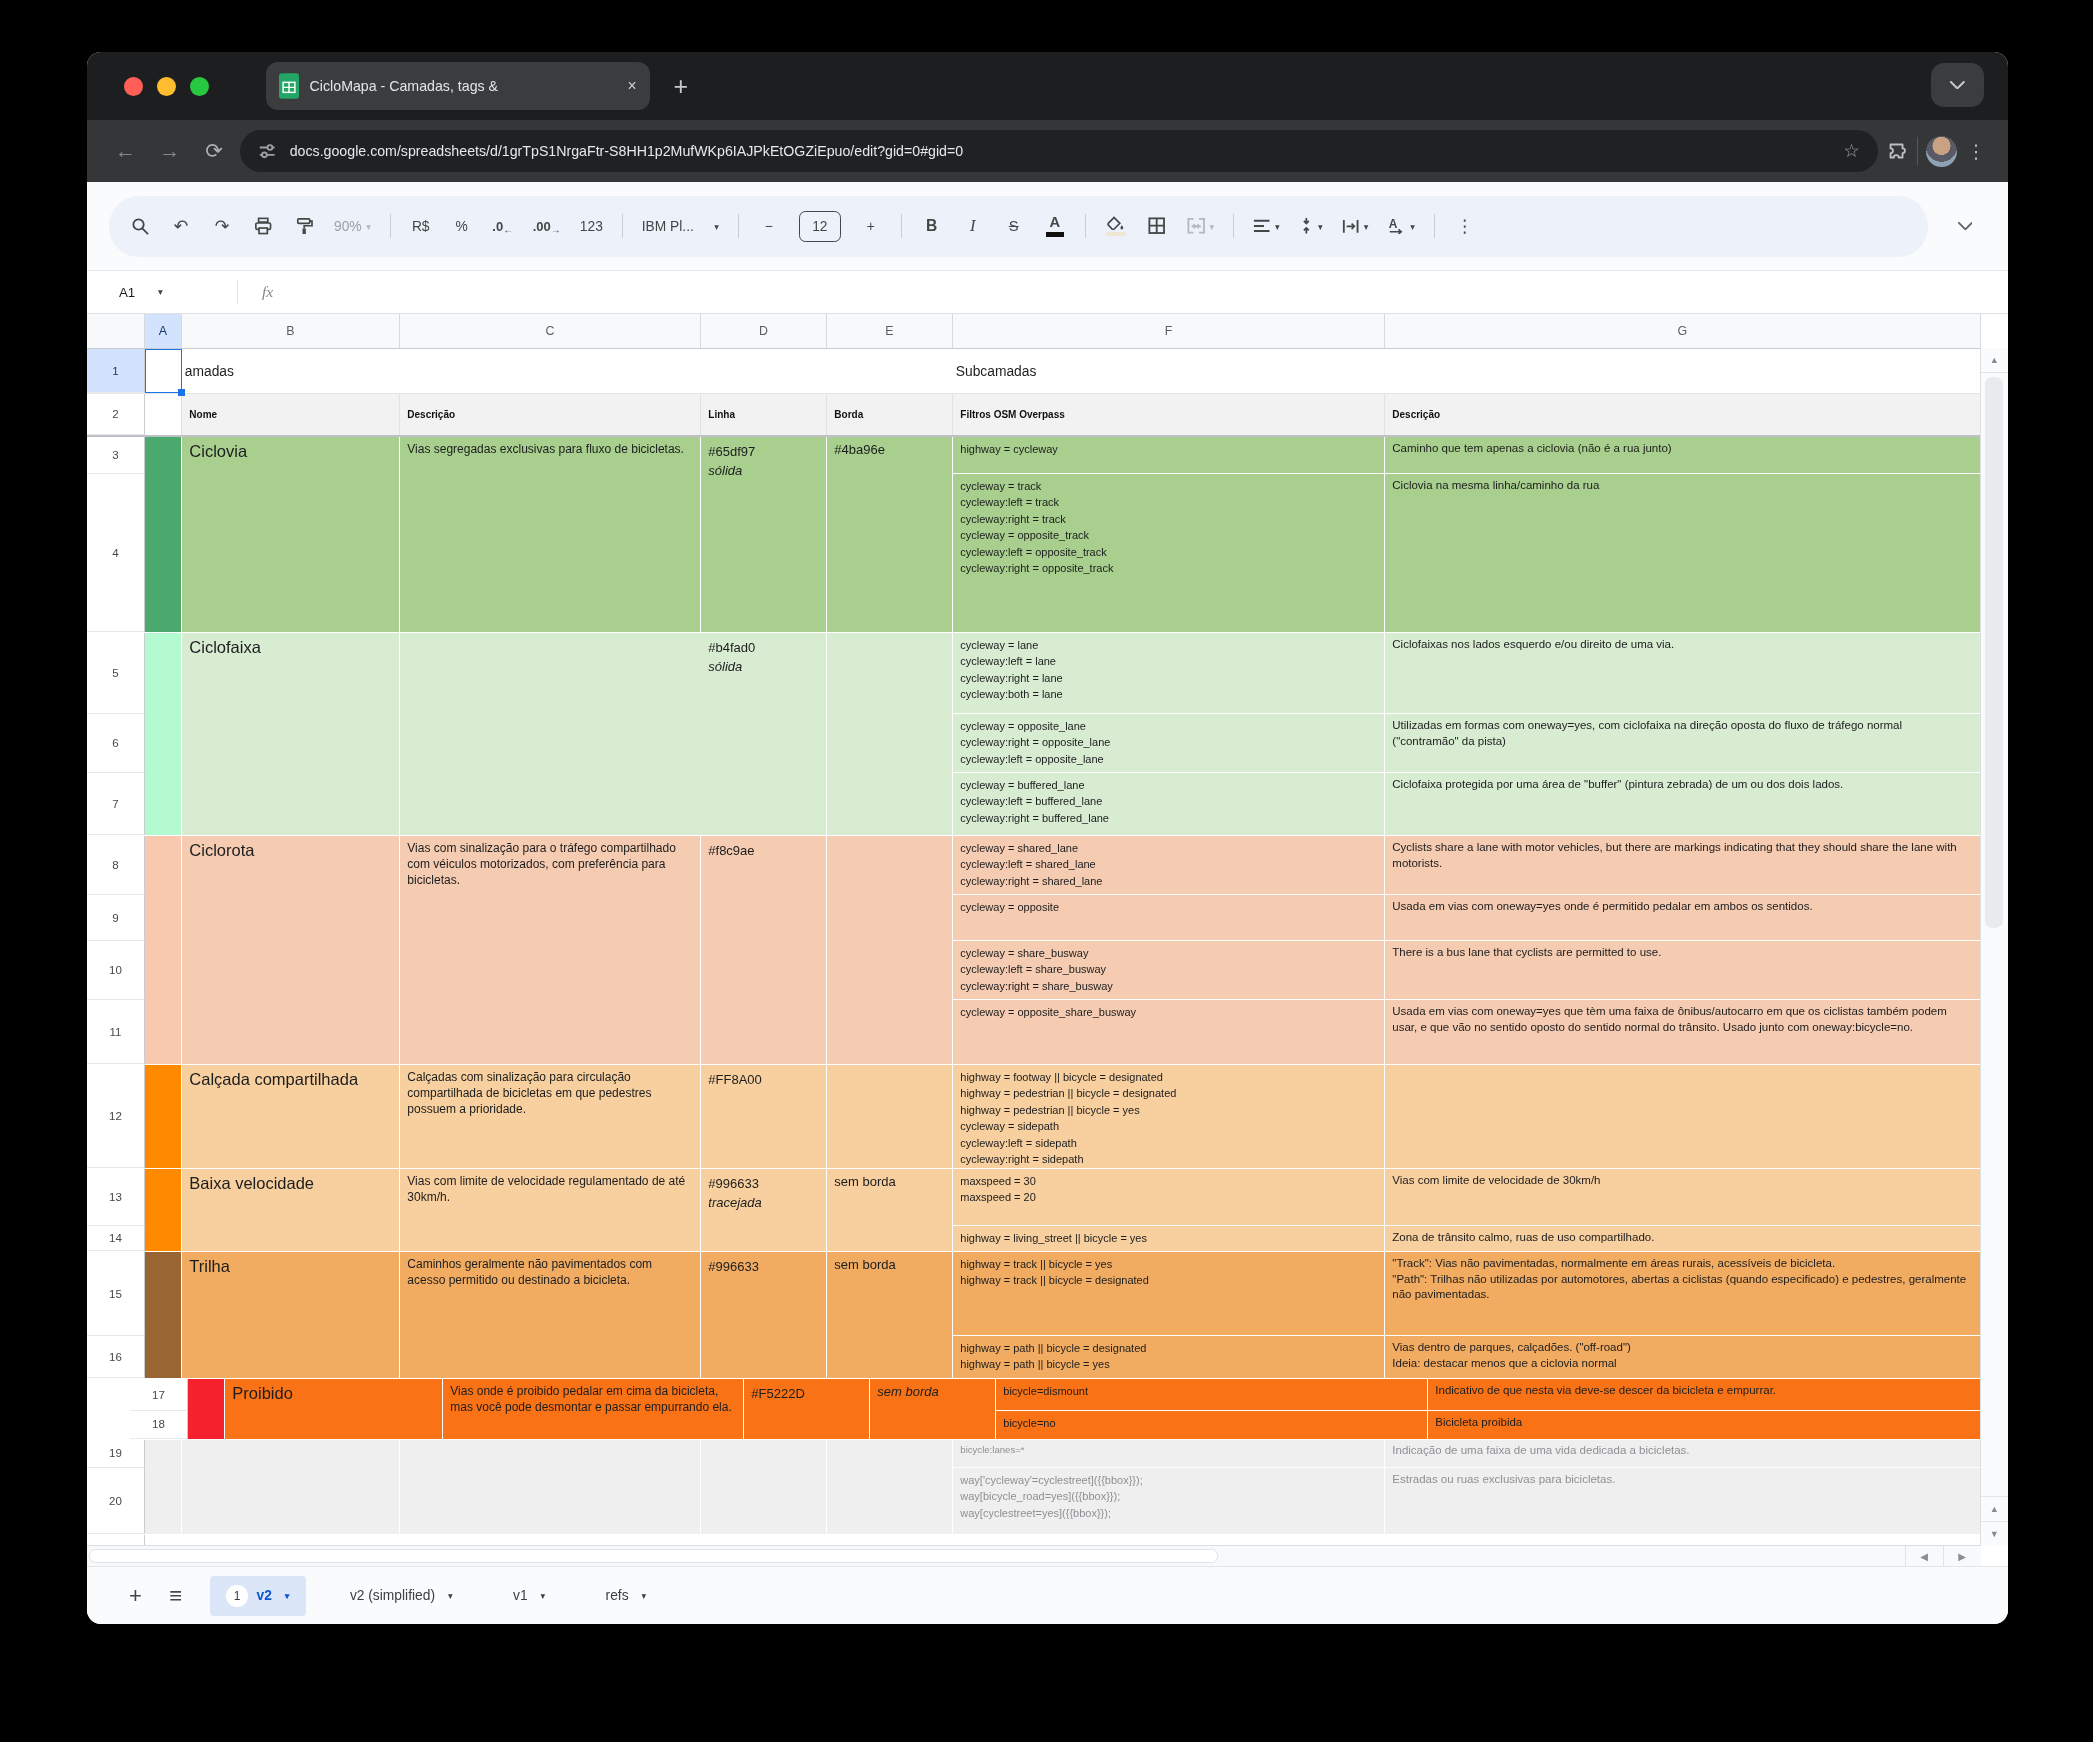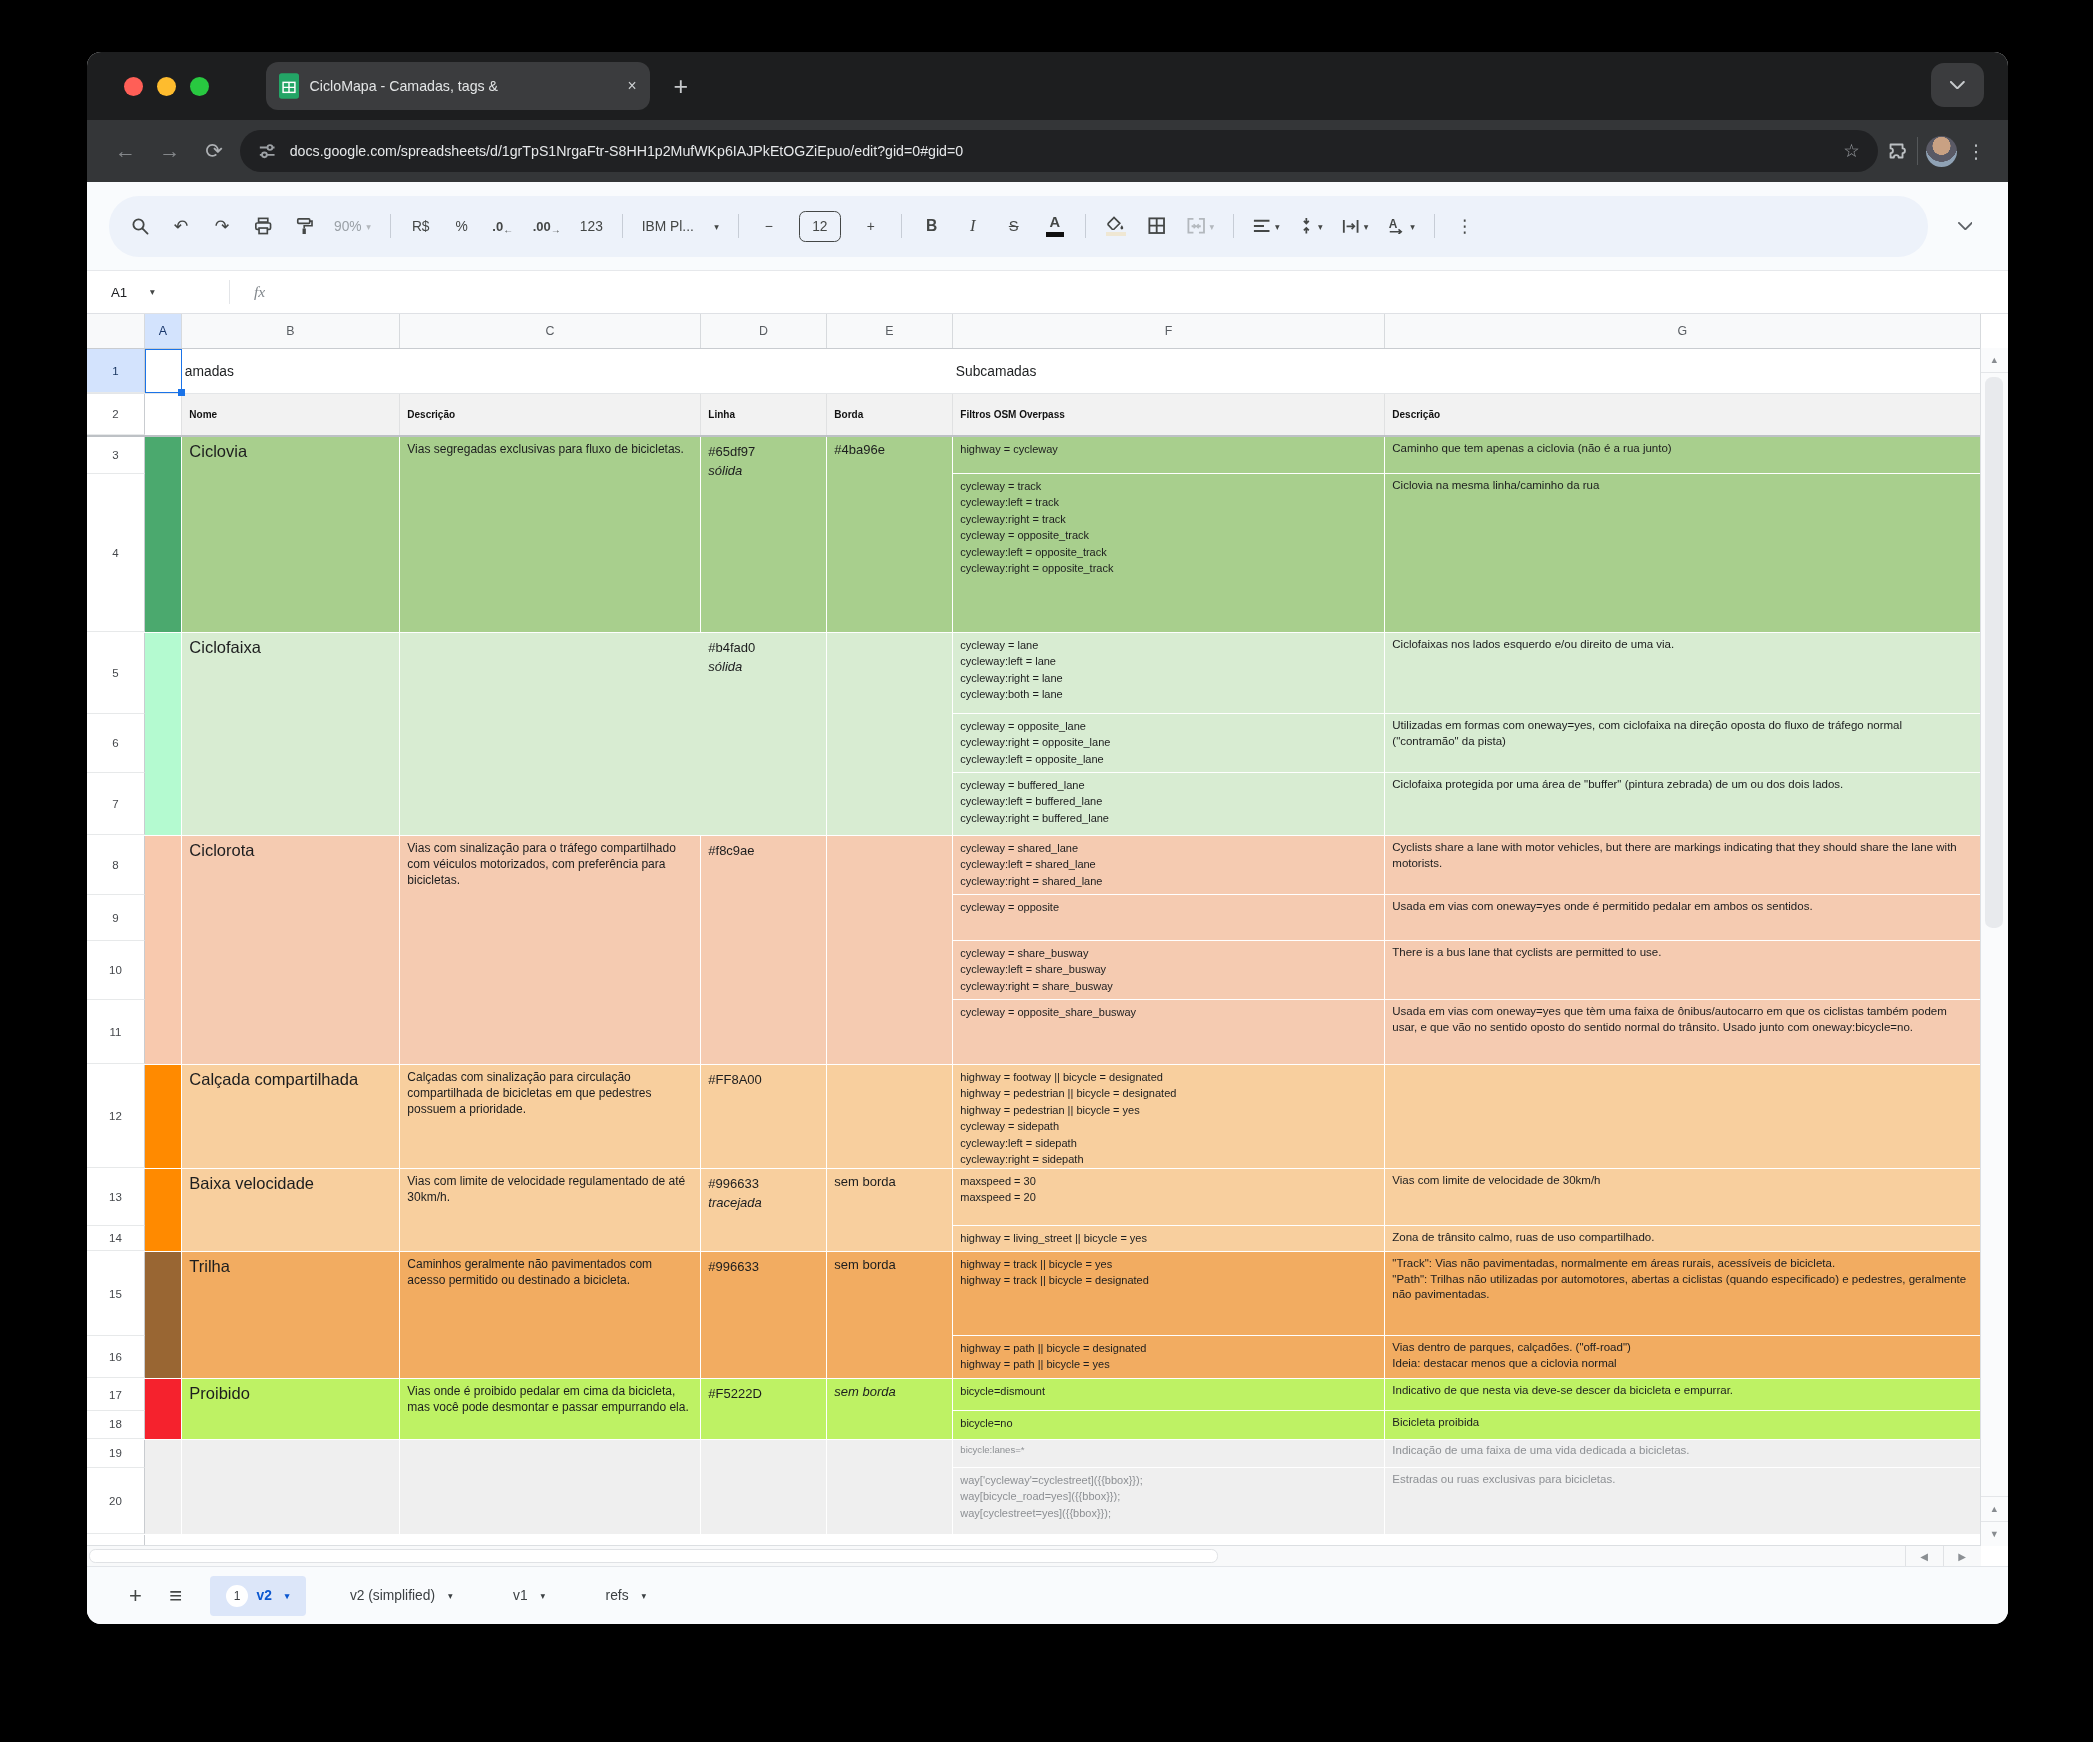--- a/index.html
+++ b/index.html
@@ -58,21 +58,21 @@
   .colorA .a{font-size:14.7px;font-weight:600;}
   .colorA .bar{width:18.4px;height:4.6px;background:#111;margin-top:2.8px;}
   .fillbar{width:20px;height:4.6px;background:#efe7d3;margin-top:1.8px;}
   .decnum{position:relative;font-size:13px;font-weight:600;}
   .decnum small{font-size:10px;position:relative;top:3.7px;}
   .collapse-btn{margin-left:16.5px;width:42px;display:flex;justify-content:center;}
 
   
   .fbar{height:42px;background:#fff;border-top:0.9px solid #e6e8eb;border-bottom:0.9px solid #dfe1e5;
         display:flex;align-items:center;flex:none;}
-  .namebox{width:118px;display:flex;align-items:center;padding-left:24px;gap:16.5px;
+  .namebox{width:118px;display:flex;align-items:center;padding-left:32px;gap:16.5px;
         color:#202124;font-size:13.3px;}
   .namebox .dd{font-size:8.3px;}
   .fx{font-family:"Liberation Serif",serif;font-style:italic;color:#80868b;font-size:15.6px;
         padding-left:24px;border-left:0.9px solid #e3e5e8;height:24px;display:flex;align-items:center;}
 
   
   .gridwrap{flex:1;position:relative;background:#fff;overflow:hidden;display:flex;flex-direction:column;}
   .gcols{display:grid;grid-template-columns:58px 37px 218px 301px 126px 126px 432px 1fr;}
   .colheads{height:34px;flex:none;border-bottom:0.9px solid #c9ccd0;margin-right:27.5px;}
   .ch{background:#f8f9fa;border-right:0.9px solid #d7dadd;display:flex;align-items:center;
@@ -481,21 +481,21 @@
         <div class="cf" style="grid-row:1">highway = track || bicycle = yes
 highway = track || bicycle = designated</div>
         <div class="cg" style="grid-row:1">"Track": Vias não pavimentadas, normalmente em áreas rurais, acessíveis de bicicleta.
 "Path": Trilhas não utilizadas por automotores, abertas a ciclistas (quando especificado) e pedestres, geralmente não pavimentadas.</div>
         <div class="cf last" style="grid-row:2">highway = path || bicycle = designated
 highway = path || bicycle = yes</div>
         <div class="cg last" style="grid-row:2">Vias dentro de parques, calçadões. ("off-road")
 Ideia: destacar menos que a ciclovia normal</div>
       </div>
 
-      <div class="gcols layer" style="grid-template-rows: 32px 27.5px; background: #bef264;">
+      <div class="gcols layer" style="grid-template-rows: 32px 27.5px; background: #f97316; margin-left: 43px;">
         <div class="gut" style="grid-row:1">17</div>
         <div class="gut" style="grid-row:2">18</div>
         <div class="strip" style="background: rgb(245, 34, 45);"></div>
         <div class="cell cname">Proibido</div>
         <div class="cell cdesc">Vias onde é proibido pedalar em cima da bicicleta, mas você pode desmontar e passar empurrando ela.</div>
         <div class="cell clinha">
           <div>#F5222D</div>
         </div>
         <div class="cell cborda it">sem borda</div>
         <div class="cf" style="grid-row:1">bicycle=dismount</div>

